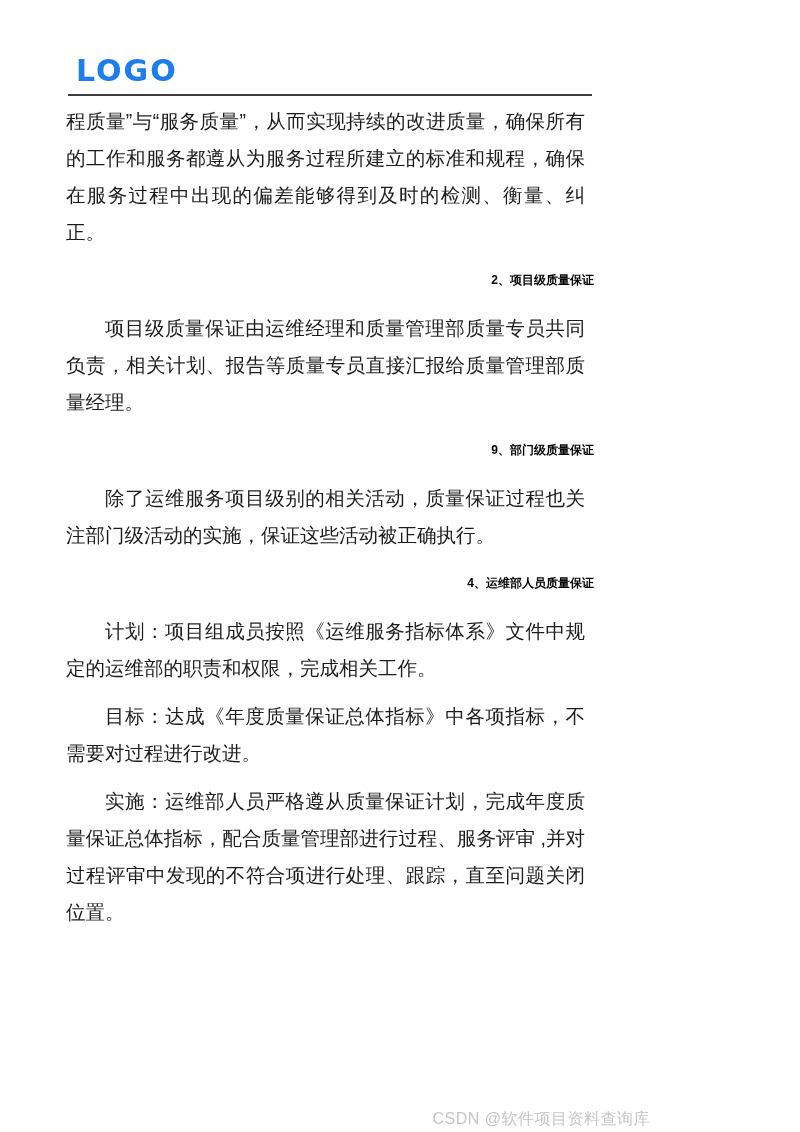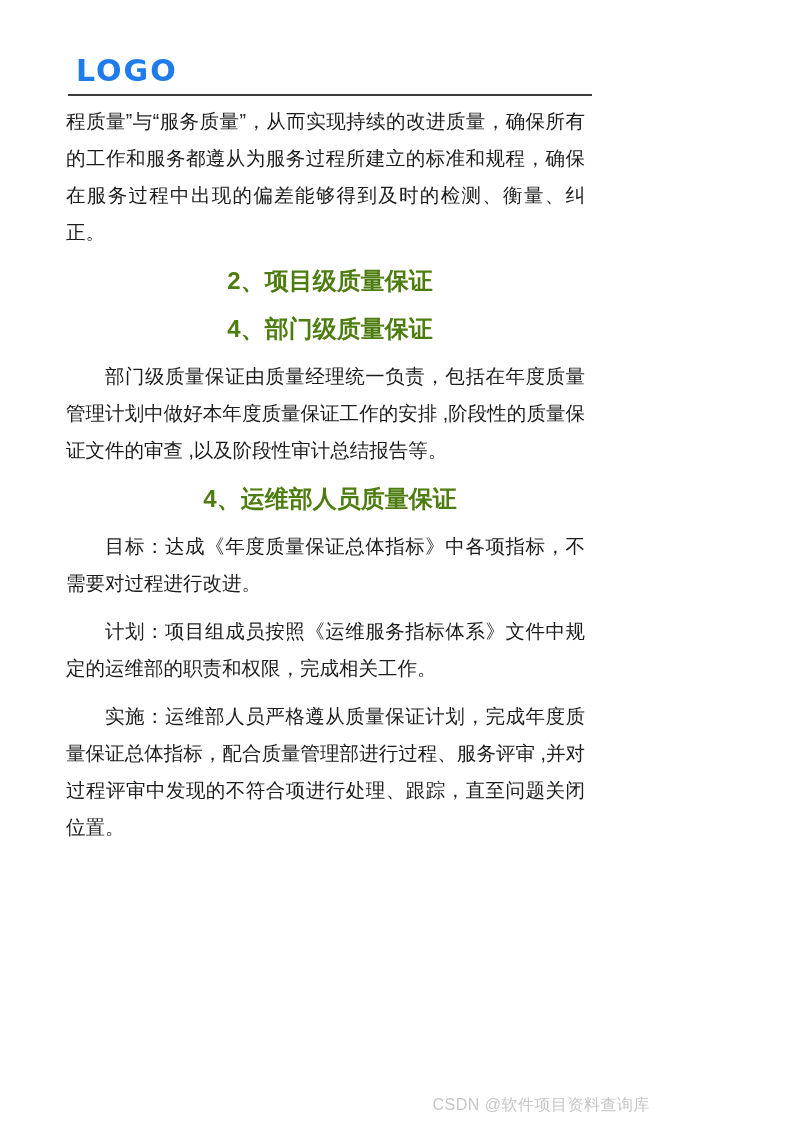--- a/index.html
+++ b/index.html
@@ -49,30 +49,30 @@
     text-align: justify;
     text-justify: inter-ideograph;
     word-break: break-all;
   }
   .para.indent {
     text-indent: 2em;
   }
   .heading {
     margin: 0 0 11px 0;
     line-height: 37px;
-    font-size: 24px;
+    font-size: 12px;
     font-weight: bold;
-    color: #4d7c0f;
-    text-align: center;
+    color: #000000;
+    text-align: right;
   }
   
   .watermark {
     position: absolute;
     right: 10px;
-    bottom: 16px;
+    bottom: 2px;
     color: #c6c6c6;
     font-size: 16px;
     letter-spacing: 0.5px;
     white-space: nowrap;
   }
 </style>
 </head>
 <body>
 
 <div class="page">
@@ -80,31 +80,32 @@
   <header>
     <div class="logo">LOGO</div>
     <div class="header-rule"></div>
   </header>
 
   <main class="doc-body">
     <p class="para">程质量”与“服务质量”，从而实现持续的改进质量，确保所有的工作和服务都遵从为服务过程所建立的标准和规程，确保在服务过程中出现的偏差能够得到及时的检测、衡量、纠正。</p>
 
     <h2 class="heading">2、项目级质量保证</h2>
 
+    <p class="para indent">项目级质量保证由运维经理和质量管理部质量专员共同负责，相关计划、报告等质量专员直接汇报给质量管理部质量经理。</p>
 
 
-    <h2 class="heading">4、部门级质量保证</h2>
+    <h2 class="heading">9、部门级质量保证</h2>
 
+    <p class="para indent">除了运维服务项目级别的相关活动，质量保证过程也关注部门级活动的实施，保证这些活动被正确执行。</p>
 
-    <p class="para indent">部门级质量保证由质量经理统一负责，包括在年度质量管理计划中做好本年度质量保证工作的安排 ,阶段性的质量保证文件的审查 ,以及阶段性审计总结报告等。</p>
 
     <h2 class="heading">4、运维部人员质量保证</h2>
 
+    <p class="para indent">计划：项目组成员按照《运维服务指标体系》文件中规定的运维部的职责和权限，完成相关工作。</p>
+
     <p class="para indent">目标：达成《年度质量保证总体指标》中各项指标，不需要对过程进行改进。</p>
-
-    <p class="para indent">计划：项目组成员按照《运维服务指标体系》文件中规定的运维部的职责和权限，完成相关工作。</p>
 
     <p class="para indent">实施：运维部人员严格遵从质量保证计划，完成年度质量保证总体指标，配合质量管理部进行过程、服务评审 ,并对过程评审中发现的不符合项进行处理、跟踪，直至问题关闭位置。</p>
   </main>
 
   <span class="watermark">CSDN @软件项目资料查询库</span>
 
 </div>
 
 </body></html>

